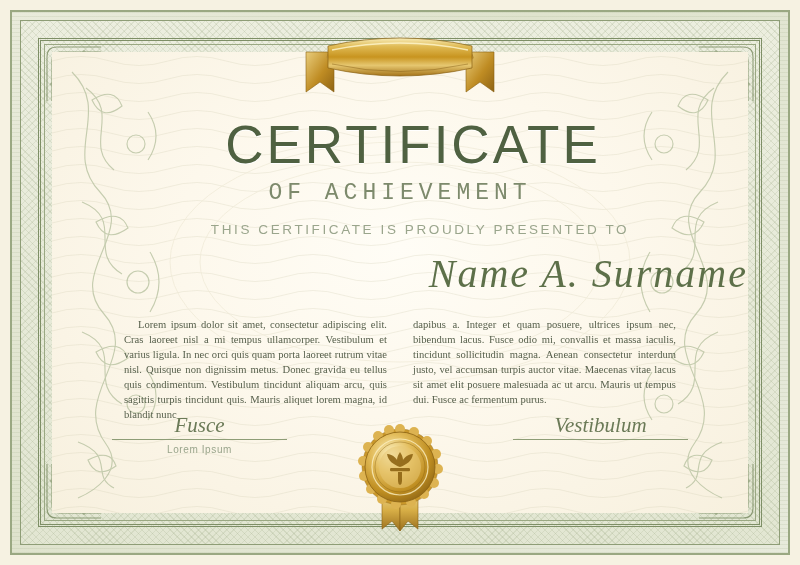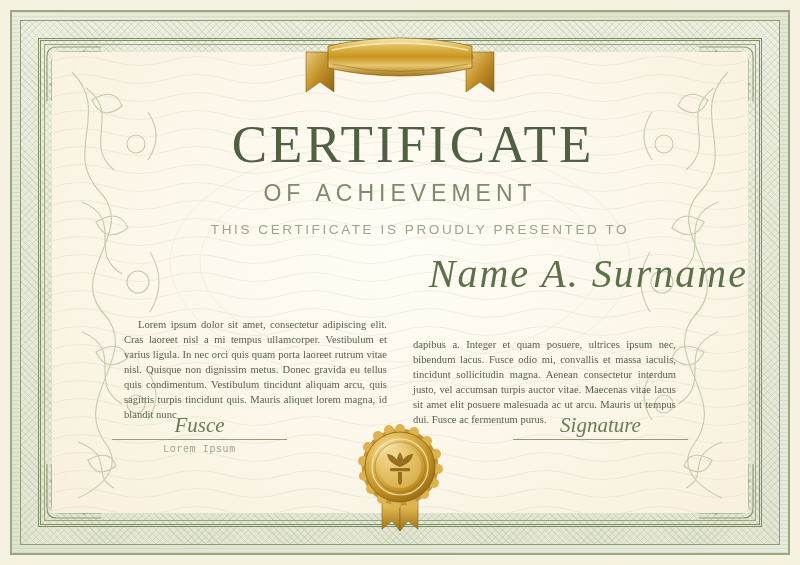--- a/index.html
+++ b/index.html
@@ -126,34 +126,34 @@
     position: absolute;
     inset: 0;
     z-index: 5;
     text-align: center;
   }
 
   .title {
     position: absolute;
     top: 62px;
     left: 0; right: 0;
-    font-family: Liberation Serif, serif;
+    font-family: Liberation Sans, sans-serif;
     font-size: 53px;
     letter-spacing: 3px;
     color: #4f6141;
     font-weight: normal;
     text-shadow: 0 1px 0 #ffffff;
     white-space: nowrap;
     margin-left: 26px;
   }
   .subtitle {
     position: absolute;
     top: 128px;
     left: 0; right: 0;
-    font-family: Liberation Sans, sans-serif;
+    font-family: Liberation Mono, monospace;
     font-size: 23px;
     letter-spacing: 5px;
     color: #7d8a6c;
   }
   .presented {
     position: absolute;
     top: 170px;
     left: 0; right: 0;
     font-family: "Liberation Sans", sans-serif;
     font-size: 13.5px;
@@ -184,21 +184,21 @@
     text-align: justify;
   }
   .body-col {
     flex: 1 1 0;
     font-family: "Liberation Serif", serif;
     font-size: 10.6px;
     line-height: 1.42;
     color: #57604c;
     text-indent: 14px;
   }
-  .body-col.right { text-indent: 0; margin-top: 20px; }
+  .body-col.right { text-indent: 0; }
 
   
   .sig-row {
     position: absolute;
     bottom: 58px;
     left: 60px;
     right: 60px;
     display: flex;
     justify-content: space-between;
   }
@@ -213,21 +213,21 @@
     color: #6b7a57;
     line-height: 1;
     padding-bottom: 2px;
   }
   .sig-rule {
     height: 1px;
     background: #8e9d76;
     margin: 1px 0 4px 0;
   }
   .sig-caption {
-    font-family: Liberation Mono, monospace;
+    font-family: Liberation Sans, sans-serif;
     font-size: 10px;
     letter-spacing: 0.6px;
     color: #9aa58c;
   }
 
   
   .seal {
     position: absolute;
     left: 50%;
     bottom: 26px;
@@ -385,21 +385,21 @@
         <div class="body-col right">dapibus a. Integer et quam posuere, ultrices ipsum nec, bibendum lacus. Fusce odio mi, convallis et massa iaculis, tincidunt sollicitudin magna. Aenean consectetur interdum justo, vel accumsan turpis auctor vitae. Maecenas vitae lacus sit amet elit posuere malesuada ac ut arcu. Mauris ut tempus dui. Fusce ac fermentum purus.</div>
       </div>
 
       <div class="sig-row">
         <div class="sig-block">
           <div class="sig-script">Fusce</div>
           <div class="sig-rule"></div>
           <div class="sig-caption">Lorem Ipsum</div>
         </div>
         <div class="sig-block">
-          <div class="sig-script">Signature</div>
+          <div class="sig-script">Vestibulum</div>
           <div class="sig-rule"></div>
         </div>
       </div>
 
     </div>
   </div>
 
   <svg class="ribbon" viewBox="0 0 200 70">
     <defs>
       <linearGradient id="goldBand" x1="0" y1="0" x2="0" y2="1">

